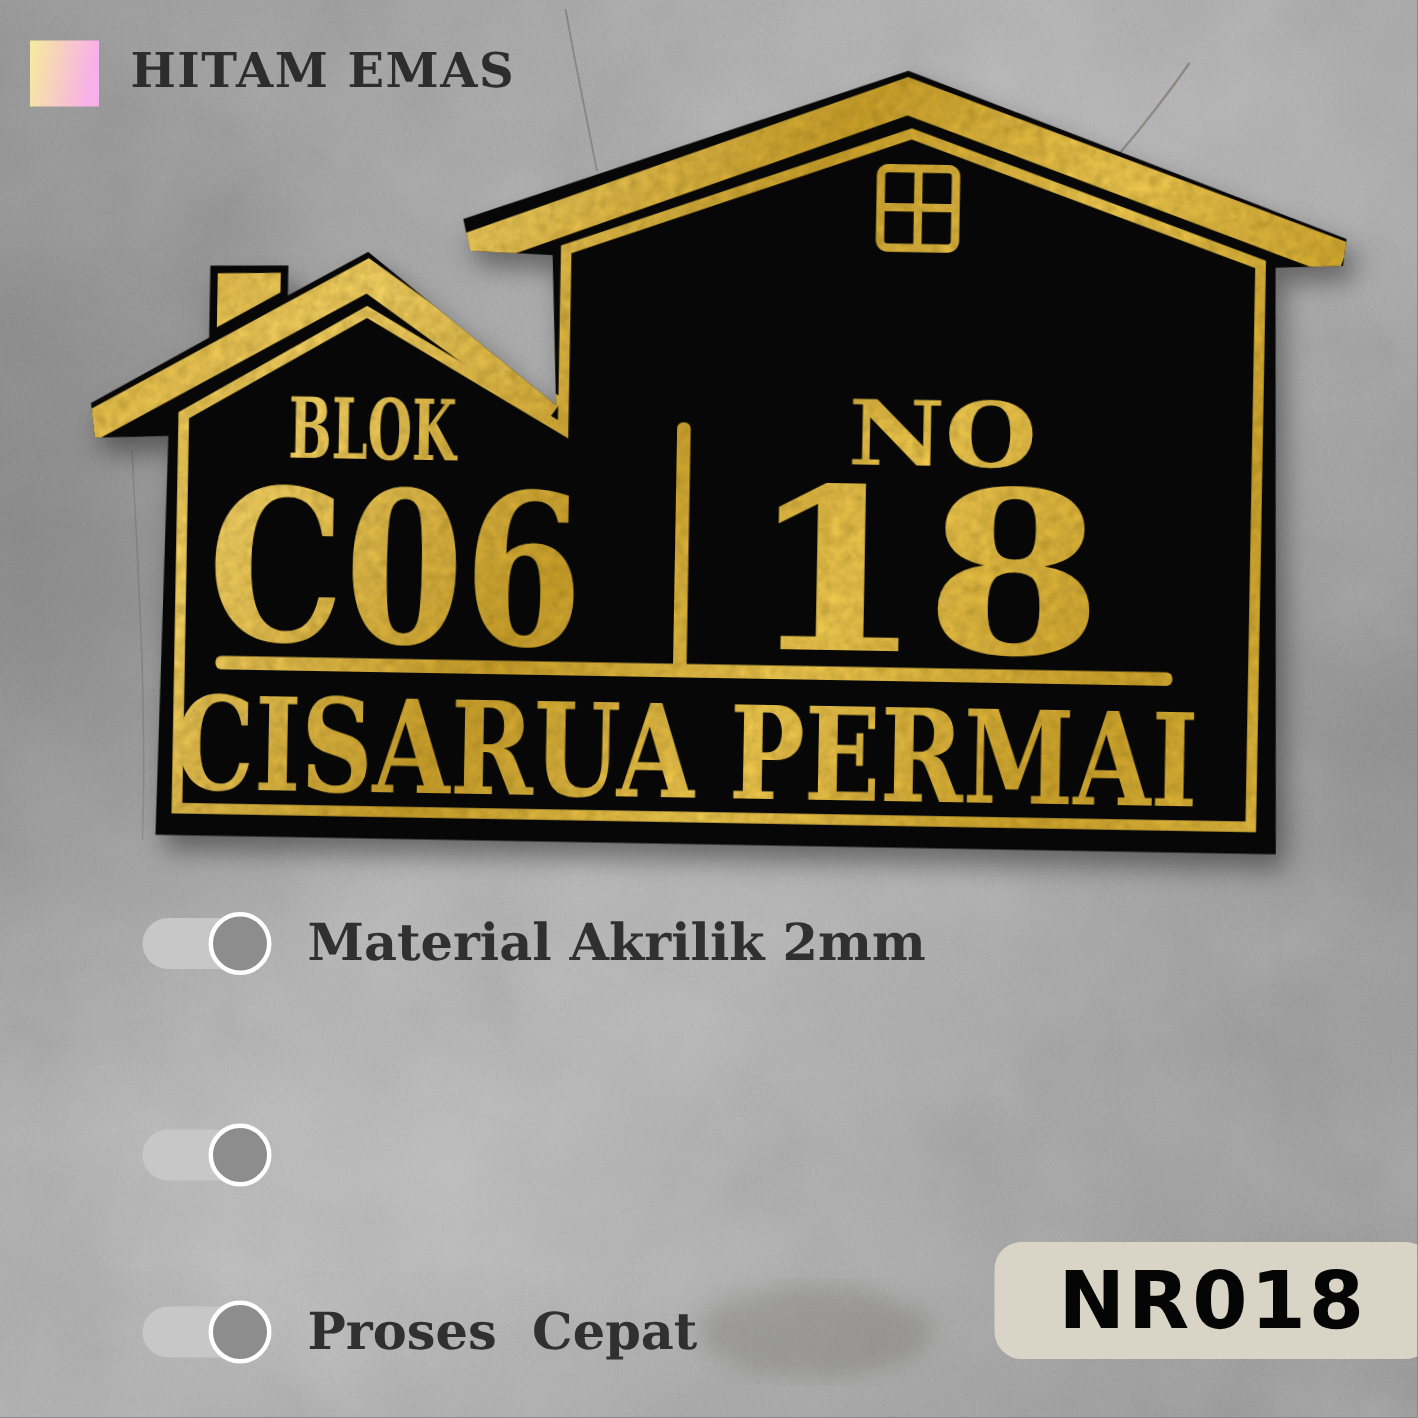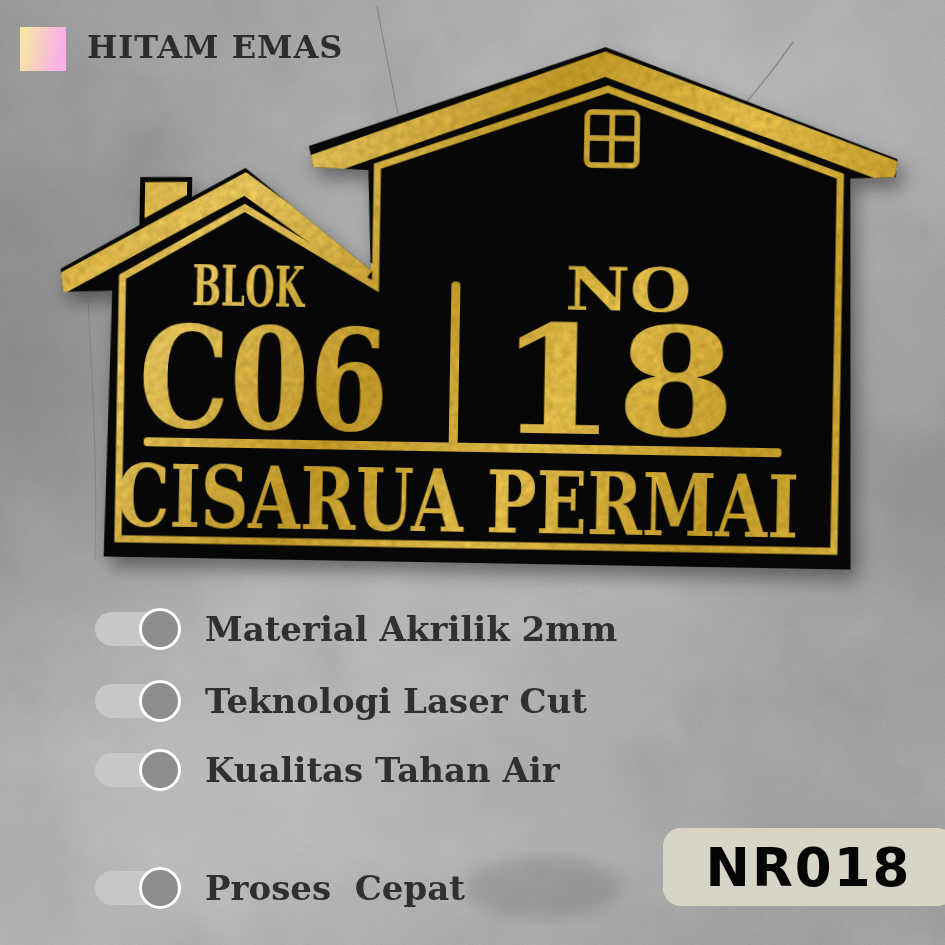--- a/index.html
+++ b/index.html
@@ -121,31 +121,24 @@
       <text class="sign-text" x="406" y="492" font-size="86" fill="url(#goldgrad)" text-anchor="middle" textLength="682" lengthAdjust="spacingAndGlyphs">CISARUA PERMAI</text>
     </g>
   </svg>
 
   <div class="feature-row" style="top:608px">
     <div class="toggle">
         <div class="knob"></div>
       </div>
     <div class="feature-text">Material Akrilik 2mm</div>
   </div>
-  <div class="feature-row" style="top:680px">
-    <div class="toggle">
-        <div class="knob"></div>
-      </div>
-    <div class="feature-text">Teknologi Laser Cut</div>
-  </div>
   <div class="feature-row" style="top:749px">
     <div class="toggle">
         <div class="knob"></div>
       </div>
-    <div class="feature-text">Kualitas Tahan Air</div>
   </div>
   <div class="feature-row" style="top:867px">
     <div class="toggle">
         <div class="knob"></div>
       </div>
     <div class="feature-text">Proses  Cepat</div>
   </div>
 
   <div class="code-badge">
     <span class="code-text">NR018</span>

